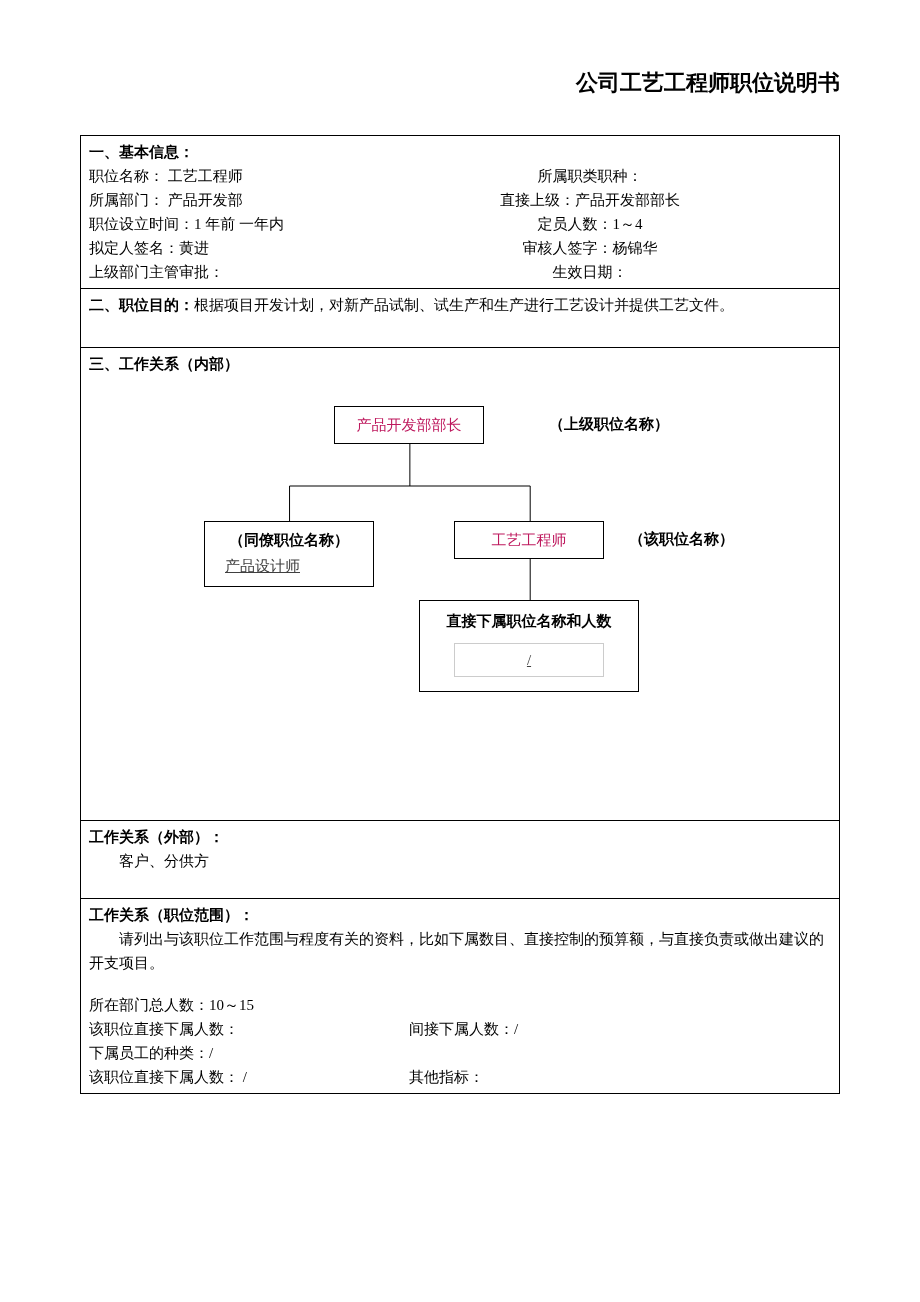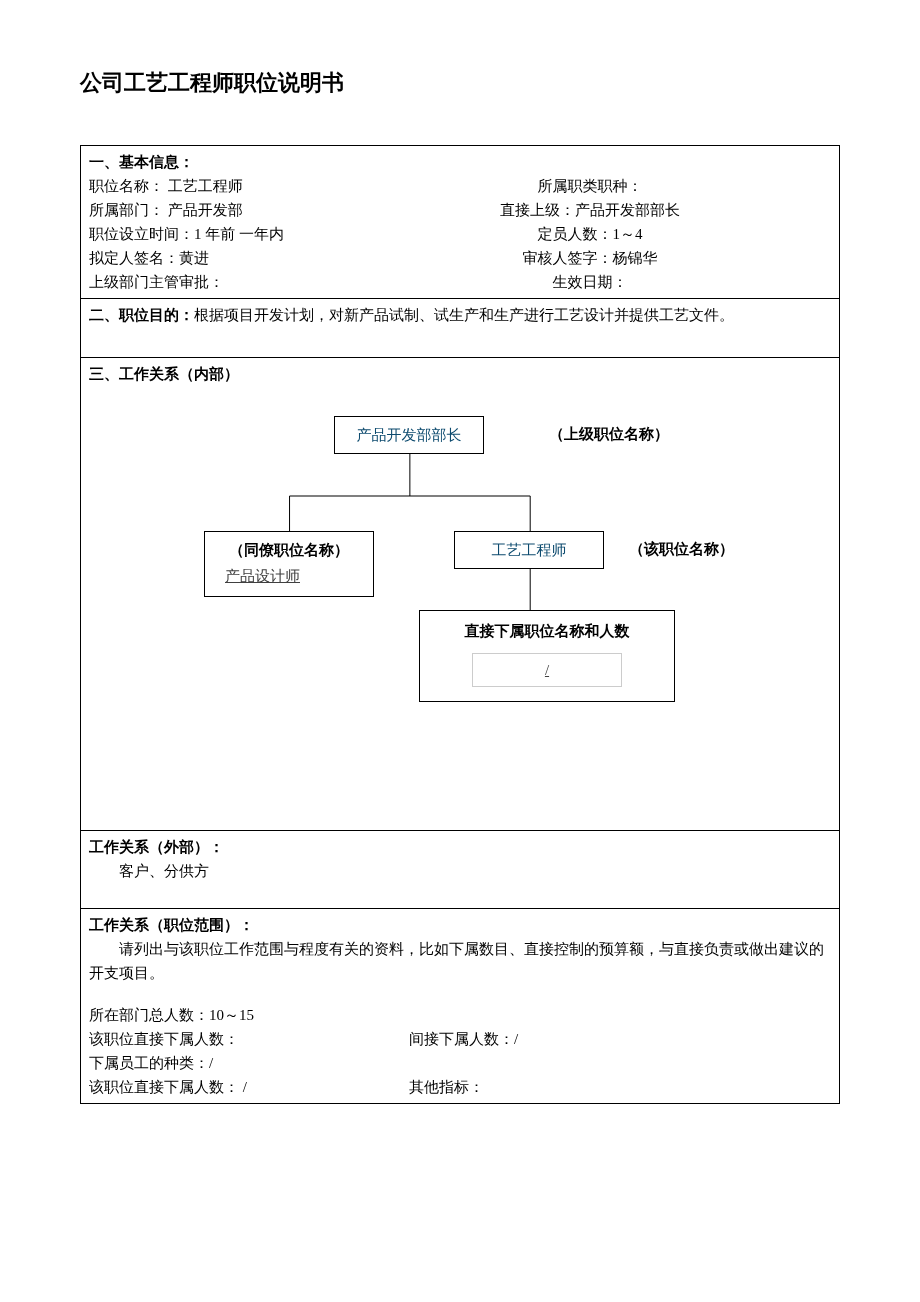--- a/index.html
+++ b/index.html
@@ -6,24 +6,24 @@
     body {
       font-family: "SimSun", "宋体", serif;
       font-size: 15px;
       line-height: 1.6;
       background: #fff;
       color: #000;
       width: 920px;
       padding: 65px 80px 30px 80px;
     }
     .title {
-      text-align: left;
+      text-align: right;
       font-size: 22px;
       font-weight: bold;
-      margin-bottom: 45px;
+      margin-bottom: 35px;
     }
     .main-table {
       width: 100%;
       border-collapse: collapse;
       border: 1px solid #000;
     }
     .main-table td.section {
       border: 1px solid #000;
       padding: 4px 8px;
       vertical-align: top;
@@ -46,21 +46,21 @@
       background: #fff;
       text-align: center;
       min-width: 120px;
     }
     .org-label {
       position: absolute;
       font-weight: bold;
     }
     svg.lines { position: absolute; top: 0; left: 0; width: 100%; height: 100%; pointer-events: none; }
     .link-text { color: #404040; text-decoration: underline; }
-    .box-text-blue { color: #0c4a6e; }
+    .box-text-blue { color: #be185d; }
     .sub-wrap { position: absolute; border: 1px solid #000; }
     .scope-rows .row2 { margin-top: 0; }
   </style>
 </head>
 <body>
 
 <div class="title">公司工艺工程师职位说明书</div>
 
 <table class="main-table">
   <tbody>
@@ -111,21 +111,21 @@
       <div class="org-label" style="left:460px; top:26px;">（上级职位名称）</div>
 
       <div class="org-box" style="left:115px; top:135px; width:170px; text-align:center; padding-bottom:8px;">
         <div style="font-weight:bold;">（同僚职位名称）</div>
         <div style="text-align:left; padding-left:10px; margin-top:2px;"><span class="link-text">产品设计师</span></div>
       </div>
 
       <div class="org-box" style="left:365px; top:135px; width:150px;"><span class="box-text-blue">工艺工程师</span></div>
       <div class="org-label" style="left:540px; top:141px;">（该职位名称）</div>
 
-      <div class="sub-wrap" style="left:330px; top:214px; width:256px; padding:8px 8px 14px 8px;">
+      <div class="sub-wrap" style="left:330px; top:214px; width:220px; padding:8px 8px 14px 8px;">
         <div style="font-weight:bold; text-align:center;">直接下属职位名称和人数</div>
         <div style="border:1px solid #ccc; width:150px; margin:10px auto 0 auto; text-align:center; padding:4px 0;"><span class="link-text">/</span></div>
       </div>
     </div>
   </td>
       </tr>
 
   <tr>
         <td class="section" style="padding-bottom:25px;">
     <div class="label-bold">工作关系（外部）：</div>

